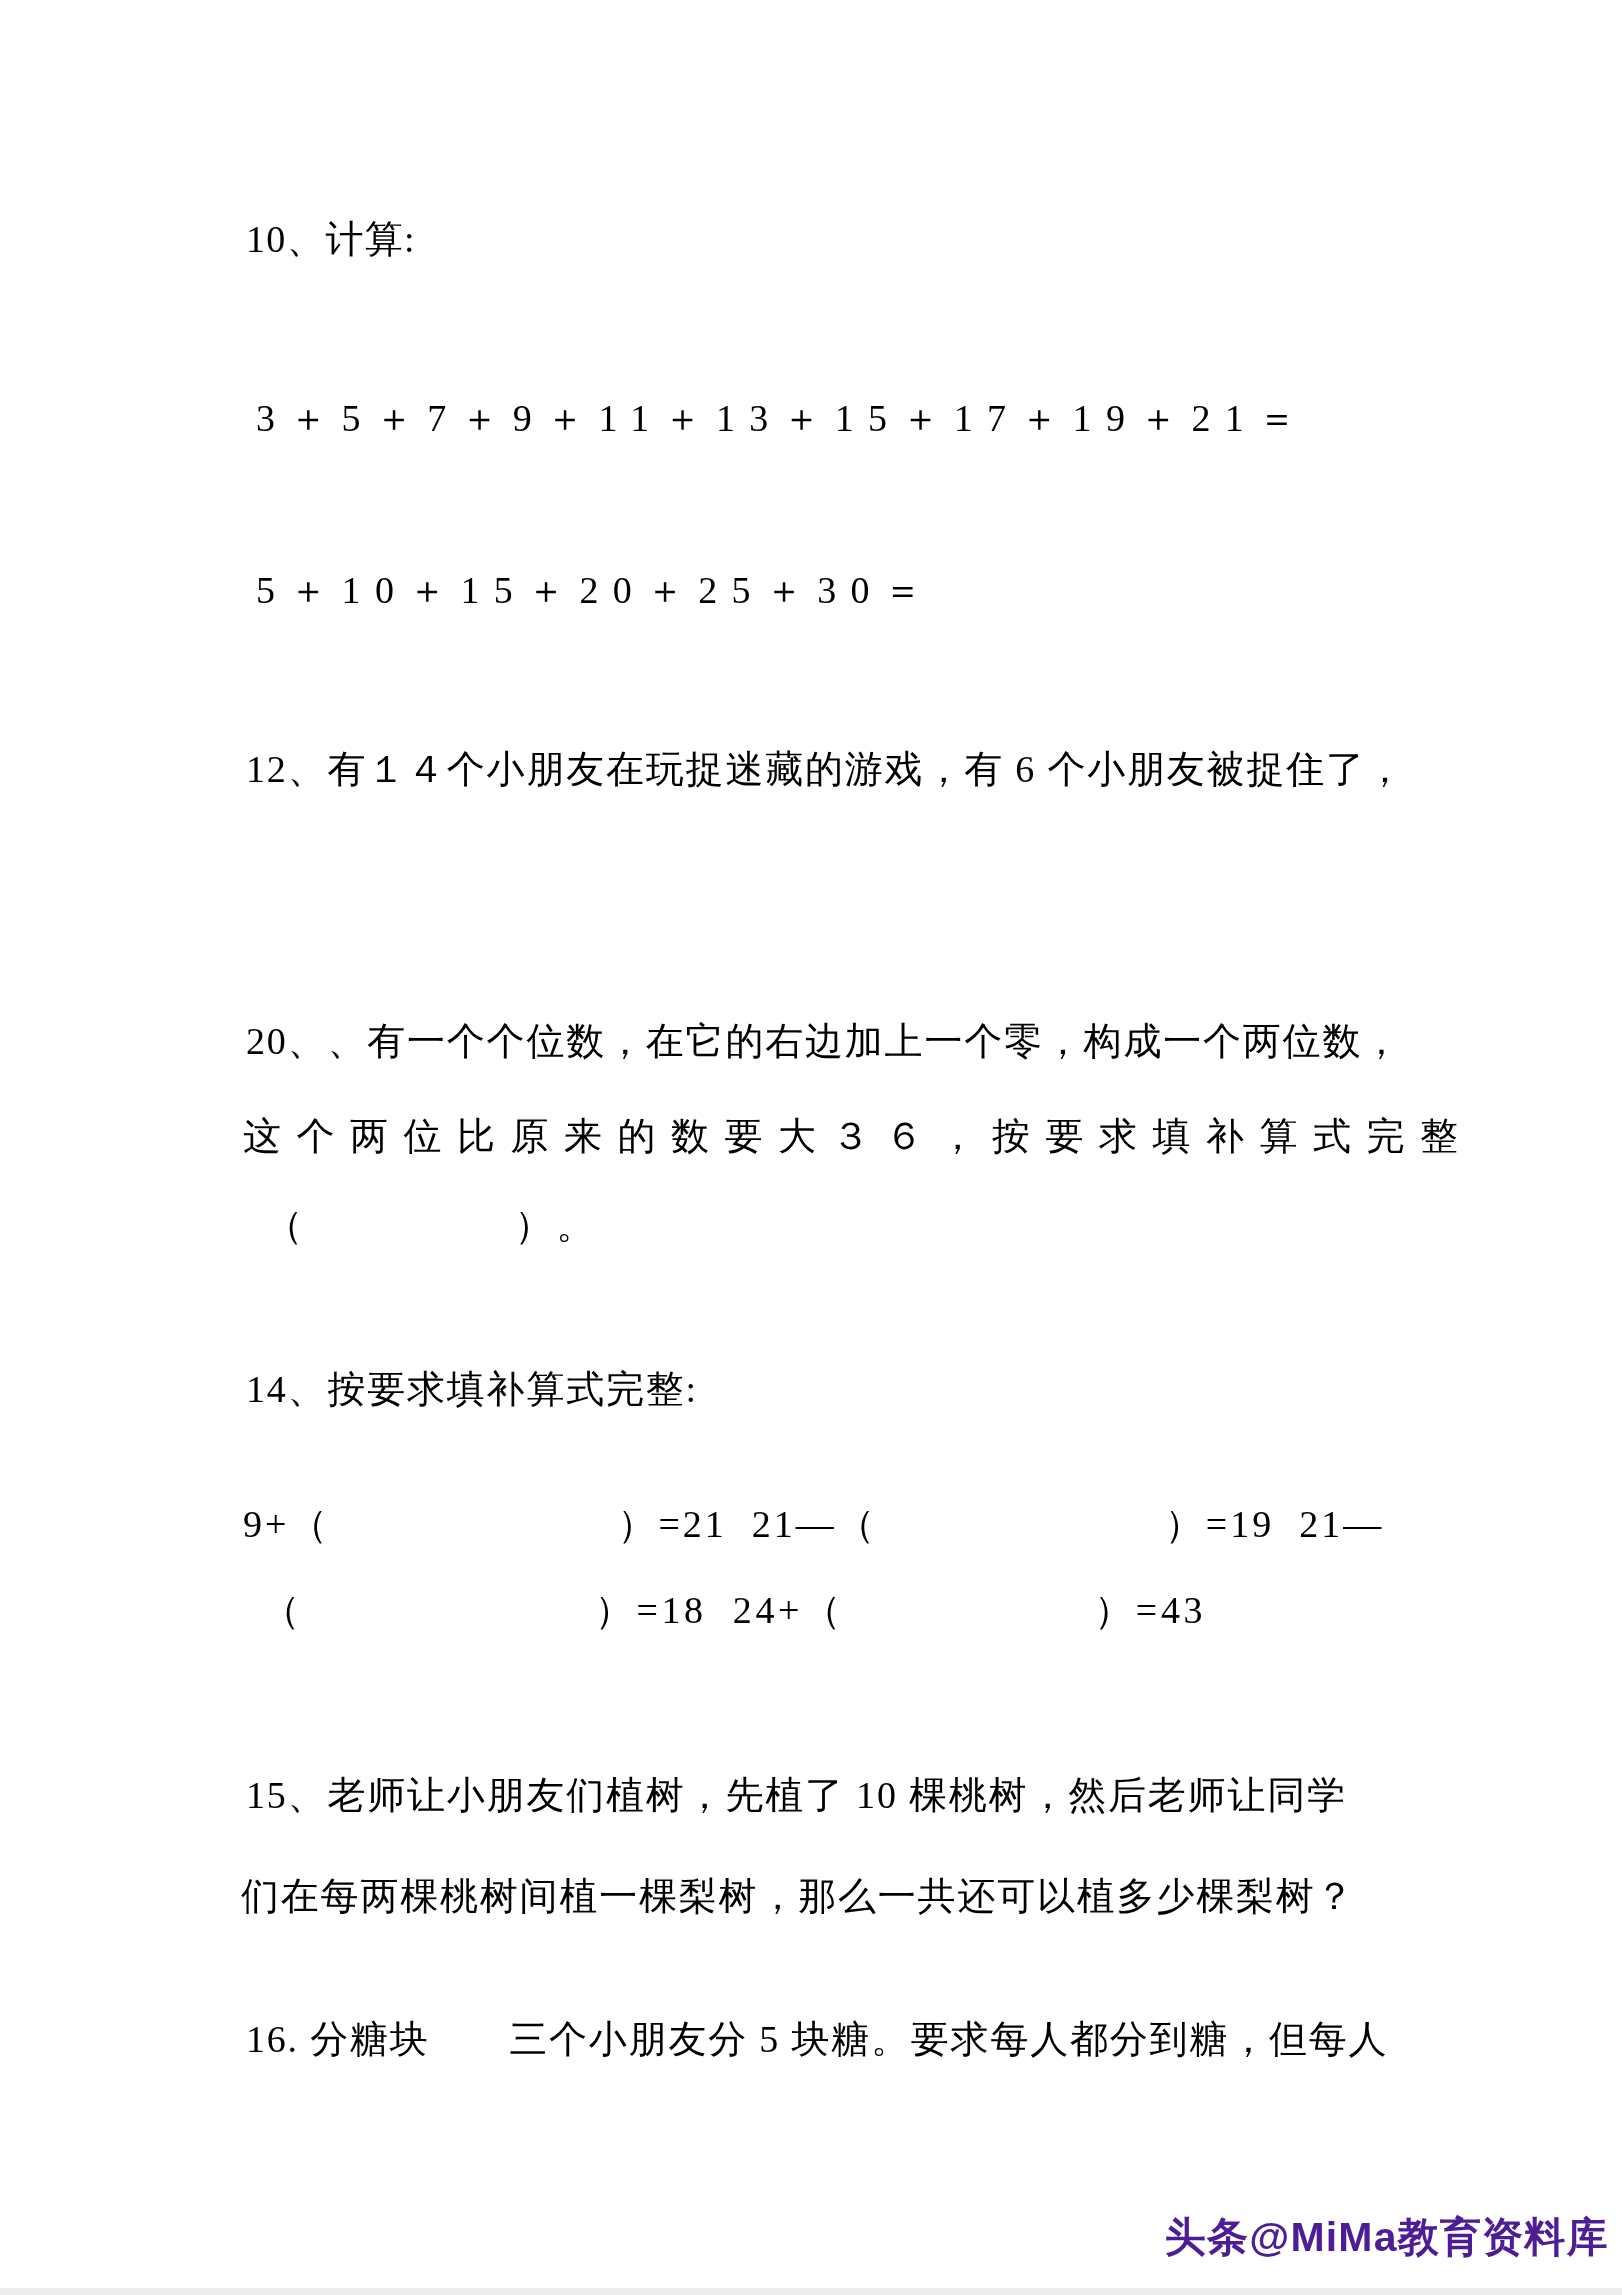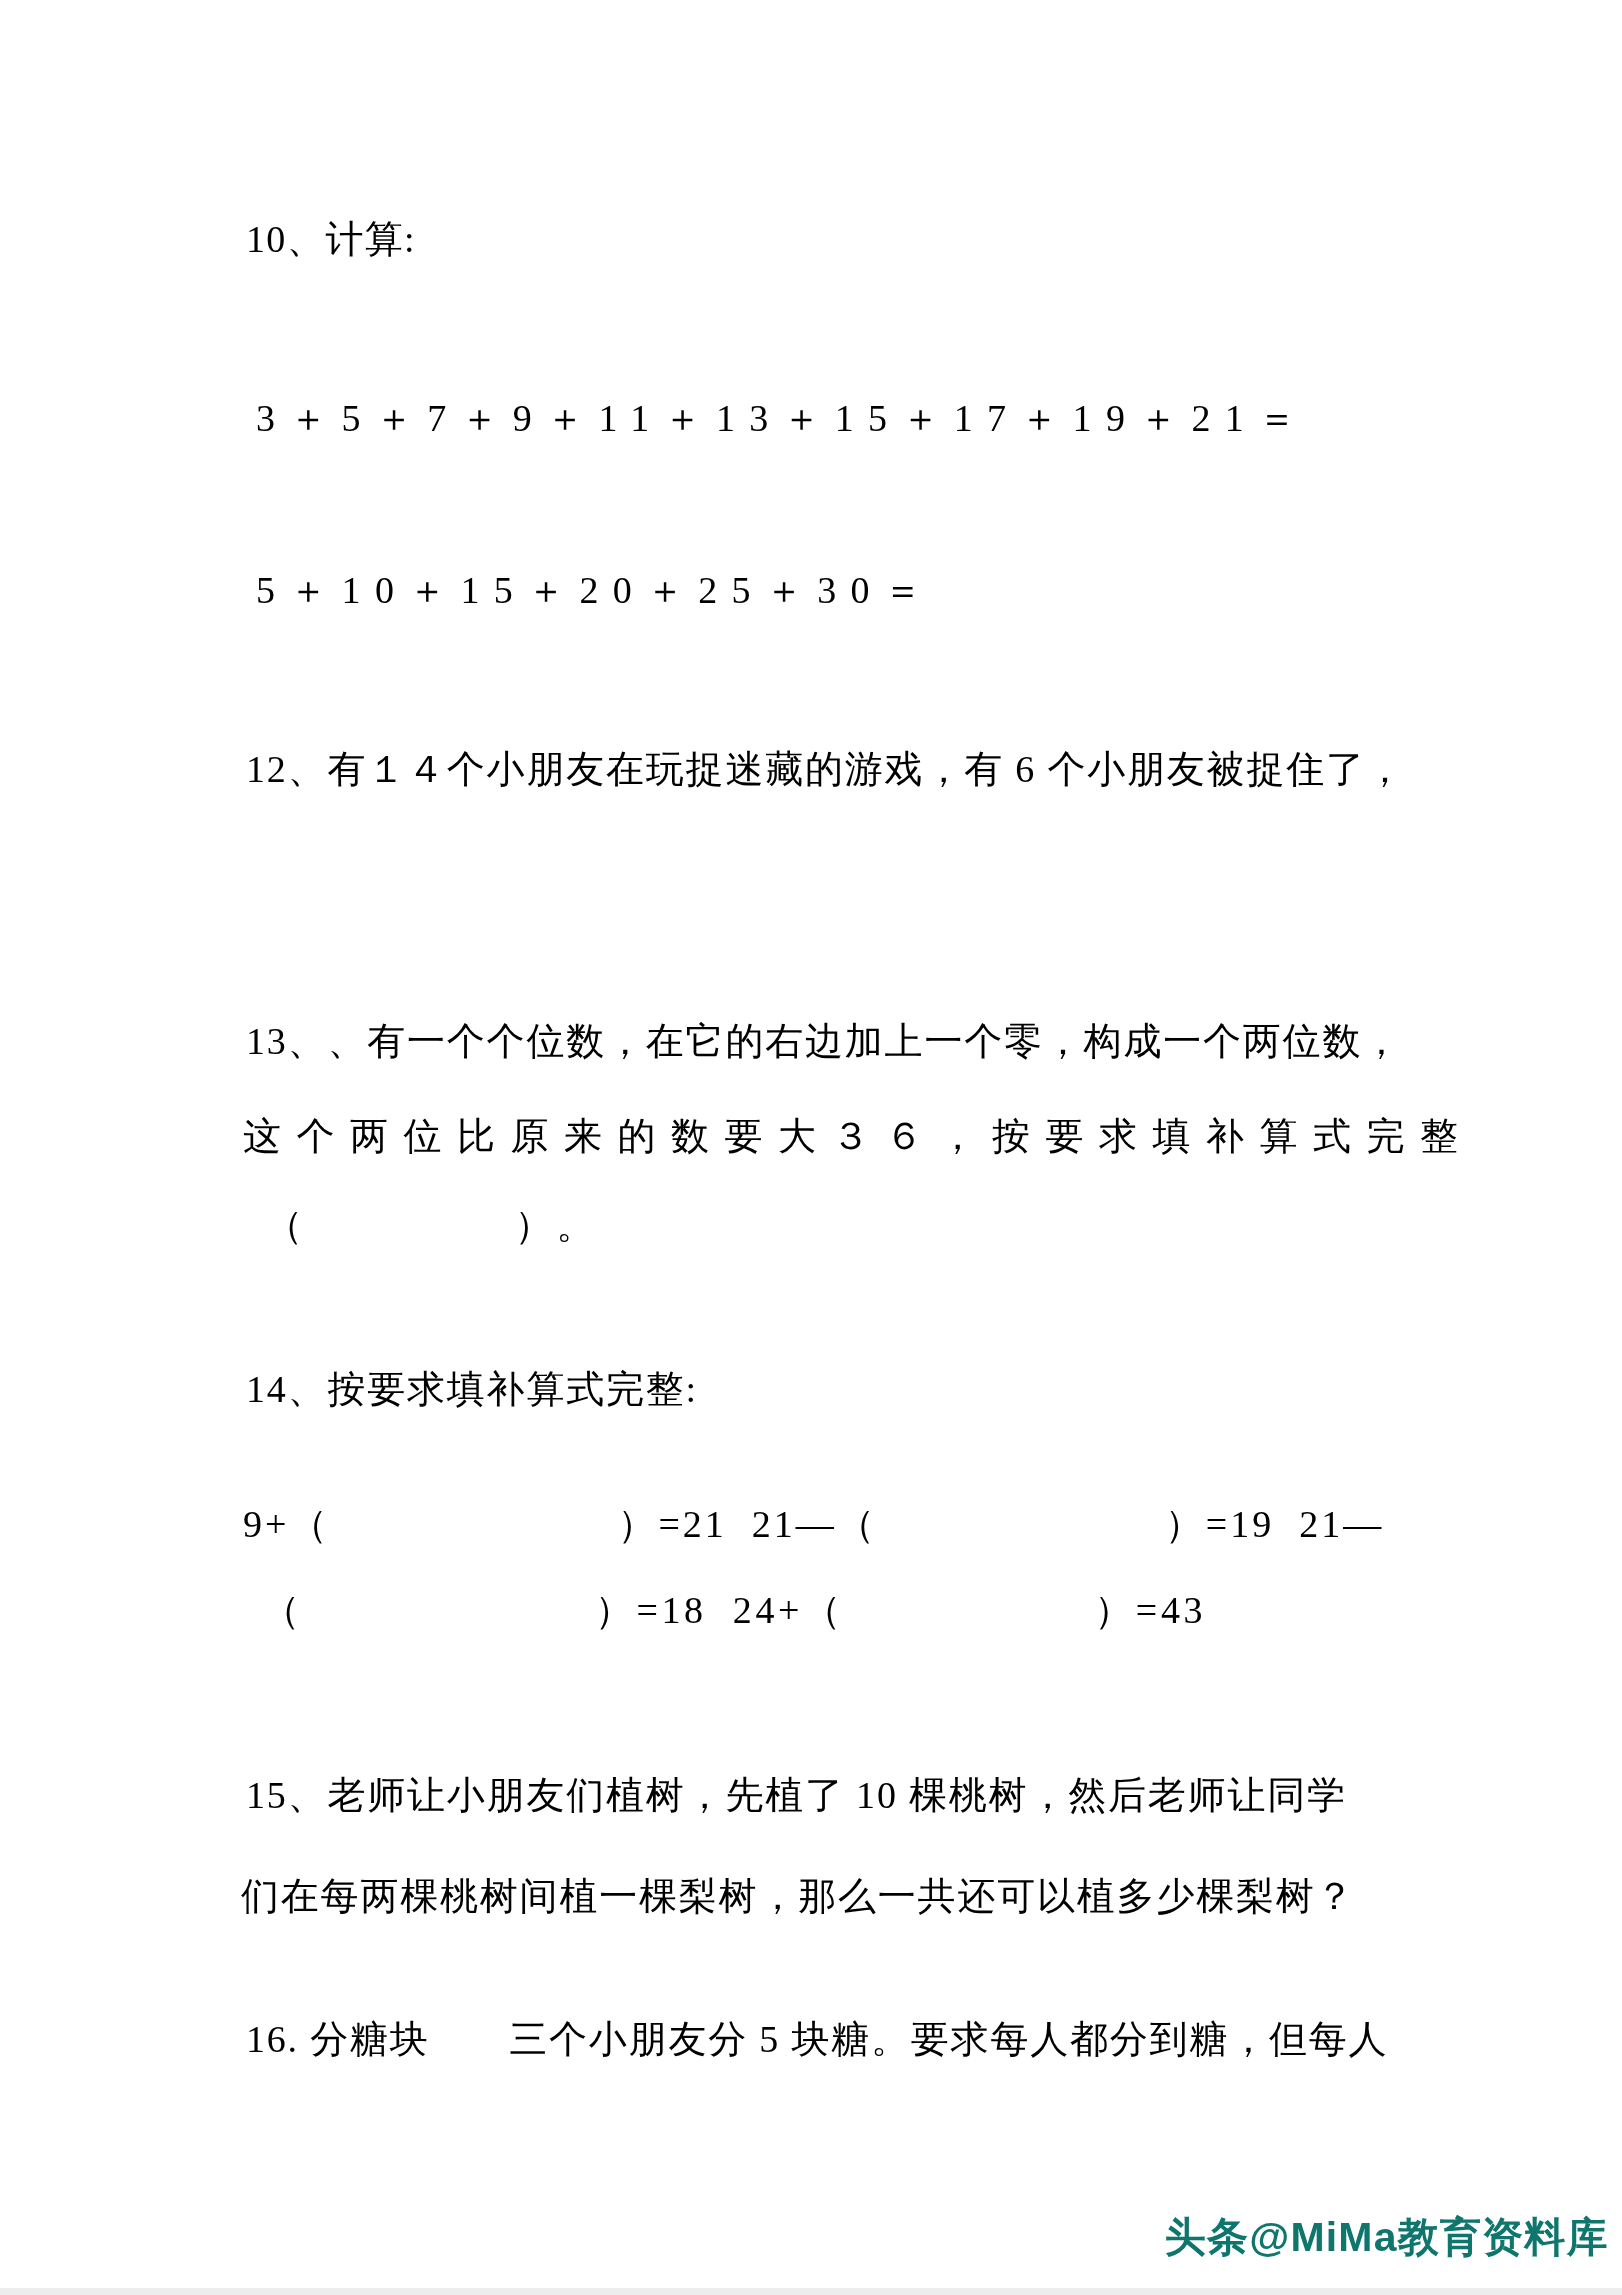--- a/index.html
+++ b/index.html
@@ -46,21 +46,21 @@
   
   .watermark {
     position: absolute;
     top: 2213px;
     right: 14.3px;
     font-family: "Liberation Sans", "DejaVu Sans", sans-serif;
     font-weight: bold;
     font-size: 41px;
     line-height: 48px;
     letter-spacing: 1.2px;
-    color: #0f766e;
+    color: #4c1d95;
     white-space: pre;
     text-shadow: 0 1.8px 0 rgba(255,255,255,0.55), 0 -1.8px 0 rgba(255,255,255,0.55);
   }
   
   .bottom-strip {
     position: absolute;
     left: 0; bottom: 0;
     width: 100%; height: 7.2px;
     background: #ededed;
   }
@@ -69,21 +69,21 @@
 <body>
 
 <div class="page">
 
   <div class="line q11-title">10、计算:</div>
   <div class="line q11-eq1">3＋5＋7＋9＋11＋13＋15＋17＋19＋21＝</div>
   <div class="line q11-eq2">5＋10＋15＋20＋25＋30＝</div>
 
   <div class="line q12-line1">12、有１４个小朋友在玩捉迷藏的游戏，有 6 个小朋友被捉住了，</div>
 
-  <div class="line q13-line1">13、、有一个个位数，在它的右边加上一个零，构成一个两位数，</div>
+  <div class="line q13-line1">20、、有一个个位数，在它的右边加上一个零，构成一个两位数，</div>
   <div class="line q13-line2">这个两位比原来的数要大３６，按要求填补算式完整</div>
   <div class="line q13-line3">（　　　　　）。</div>
 
   <div class="line q14-title">14、按要求填补算式完整:</div>
   <div class="line q14-fill1">9+（　　　　　　　）=21  21—（　　　　　　　）=19  21—</div>
   <div class="line q14-fill2">（　　　　　　　）=18  24+（　　　　　　）=43</div>
 
   <div class="line q15-line1">15、老师让小朋友们植树，先植了 10 棵桃树，然后老师让同学</div>
   <div class="line q15-line2">们在每两棵桃树间植一棵梨树，那么一共还可以植多少棵梨树？</div>
 

